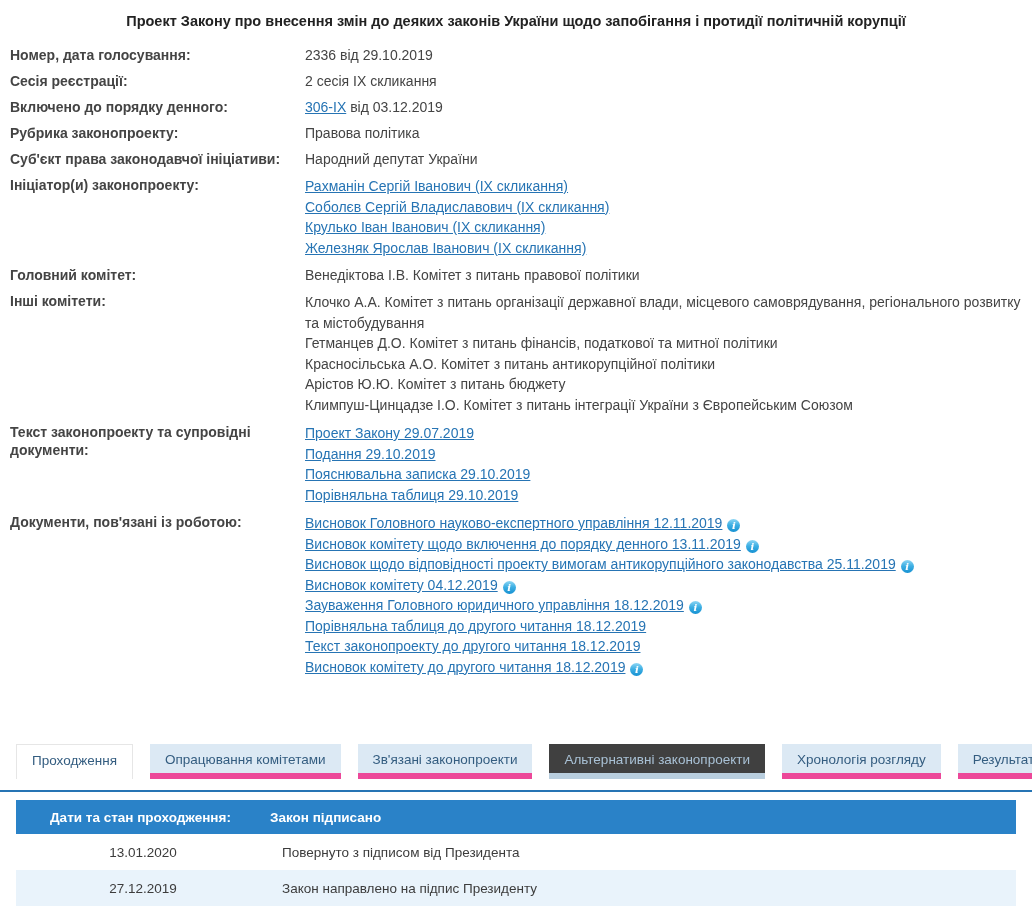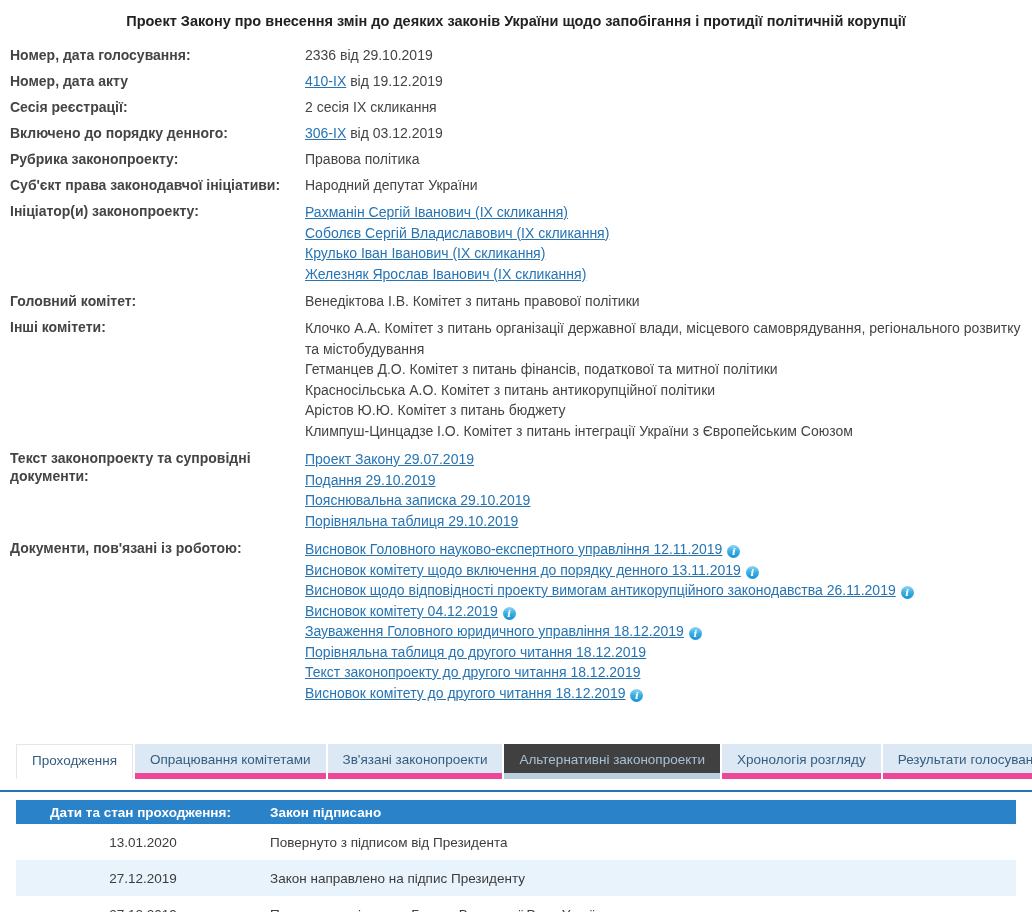--- a/index.html
+++ b/index.html
@@ -20,56 +20,52 @@
   .dvalue.stack > div { line-height:20.5px; }
   a.link { color:#2674b4; text-decoration:underline; cursor:pointer; }
   .info-icon {
     display:inline-block; width:13px; height:13px; border-radius:50%;
     background:linear-gradient(180deg,#8ed6f4 0%,#3fb0e4 45%,#1691d2 100%);
     color:#fff; font-size:10px; font-weight:bold; font-style:italic;
     text-align:center; line-height:13px; margin-left:5px; vertical-align:-1px;
     font-family:"DejaVu Serif", serif; cursor:pointer;
   }
   .bottom { position:absolute; top:744px; left:0; right:0; }
-  .tabs { display:flex; gap:2px; padding-left:16px; }
+  .tabs { display:flex; gap:17px; padding-left:16px; }
   .tab {
     padding:8px 15px 6px; font-size:13.5px; color:#345d80; background:#dce9f4;
     border-bottom:6px solid #ec4899; white-space:nowrap; cursor:pointer;
   }
   .tab.active {
     background:#fff; color:#345d80; border:1px solid #e6e6e6; border-bottom:none;
     padding-bottom:10px;
   }
   .tab.disabled { background:#404040; color:#a8c0d4; border-bottom-color:#b9cede; cursor:default; }
   .panel-line { border-top:2px solid #2674b4; margin-top:11px; }
   .table { margin:8px 16px 0; font-size:13.5px; }
   .thead {
-    display:flex; align-items:center; height:24px;
+    display:flex; align-items:center; height:34px;
     background:#2a82c8; color:#fff; font-weight:bold;
   }
   .thead .c1 { width:254px; padding-left:34px; }
   .thead .c2 { flex:1; }
   .trow { display:flex; align-items:center; height:36px; color:#3c3c3c; }
   .trow.hl { background:#e9f3fb; }
   .trow .c1 { width:254px; text-align:center; }
-  .trow .c2 { flex:1; }
+  .trow .c2 { flex:1;margin-left:12px; }
 </style>
 </head>
 <body>
 
 <div class="page-title">Проект Закону про внесення змін до деяких законів України щодо запобігання і протидії політичній корупції</div>
 
 <div class="details">
     <div class="drow">
       <div class="dlabel">Номер, дата голосування:</div>
       <div class="dvalue"><span>2336 від 29.10.2019</span></div>
-    </div>
-    <div class="drow">
-      <div class="dlabel">Номер, дата акту</div>
-      <div class="dvalue"><a class="link">410-IX</a><span> від 19.12.2019</span></div>
     </div>
     <div class="drow">
       <div class="dlabel">Сесія реєстрації:</div>
       <div class="dvalue"><span>2 сесія IX скликання</span></div>
     </div>
     <div class="drow">
       <div class="dlabel">Включено до порядку денного:</div>
       <div class="dvalue"><a class="link">306-IX</a><span>  від 03.12.2019</span></div>
     </div>
     <div class="drow">
@@ -110,21 +106,21 @@
         <div><a class="link">Подання 29.10.2019</a></div>
         <div><a class="link">Пояснювальна записка 29.10.2019</a></div>
         <div><a class="link">Порівняльна таблиця 29.10.2019</a></div>
       </div>
     </div>
     <div class="drow">
       <div class="dlabel">Документи, пов'язані із роботою:</div>
       <div class="dvalue stack">
         <div><a class="link">Висновок Головного науково-експертного управління 12.11.2019</a><span class="info-icon">i</span></div>
         <div><a class="link">Висновок комітету щодо включення до порядку денного 13.11.2019</a><span class="info-icon">i</span></div>
-        <div><a class="link">Висновок щодо відповідності проекту вимогам антикорупційного законодавства 26.11.2019</a><span class="info-icon">i</span></div>
+        <div><a class="link">Висновок щодо відповідності проекту вимогам антикорупційного законодавства 25.11.2019</a><span class="info-icon">i</span></div>
         <div><a class="link">Висновок комітету 04.12.2019</a><span class="info-icon">i</span></div>
         <div><a class="link">Зауваження Головного юридичного управління 18.12.2019</a><span class="info-icon">i</span></div>
         <div><a class="link">Порівняльна таблиця до другого читання 18.12.2019</a></div>
         <div><a class="link">Текст законопроекту до другого читання 18.12.2019</a></div>
         <div><a class="link">Висновок комітету до другого читання 18.12.2019</a><span class="info-icon">i</span></div>
       </div>
     </div>
   </div>
 
 <div class="bottom">

